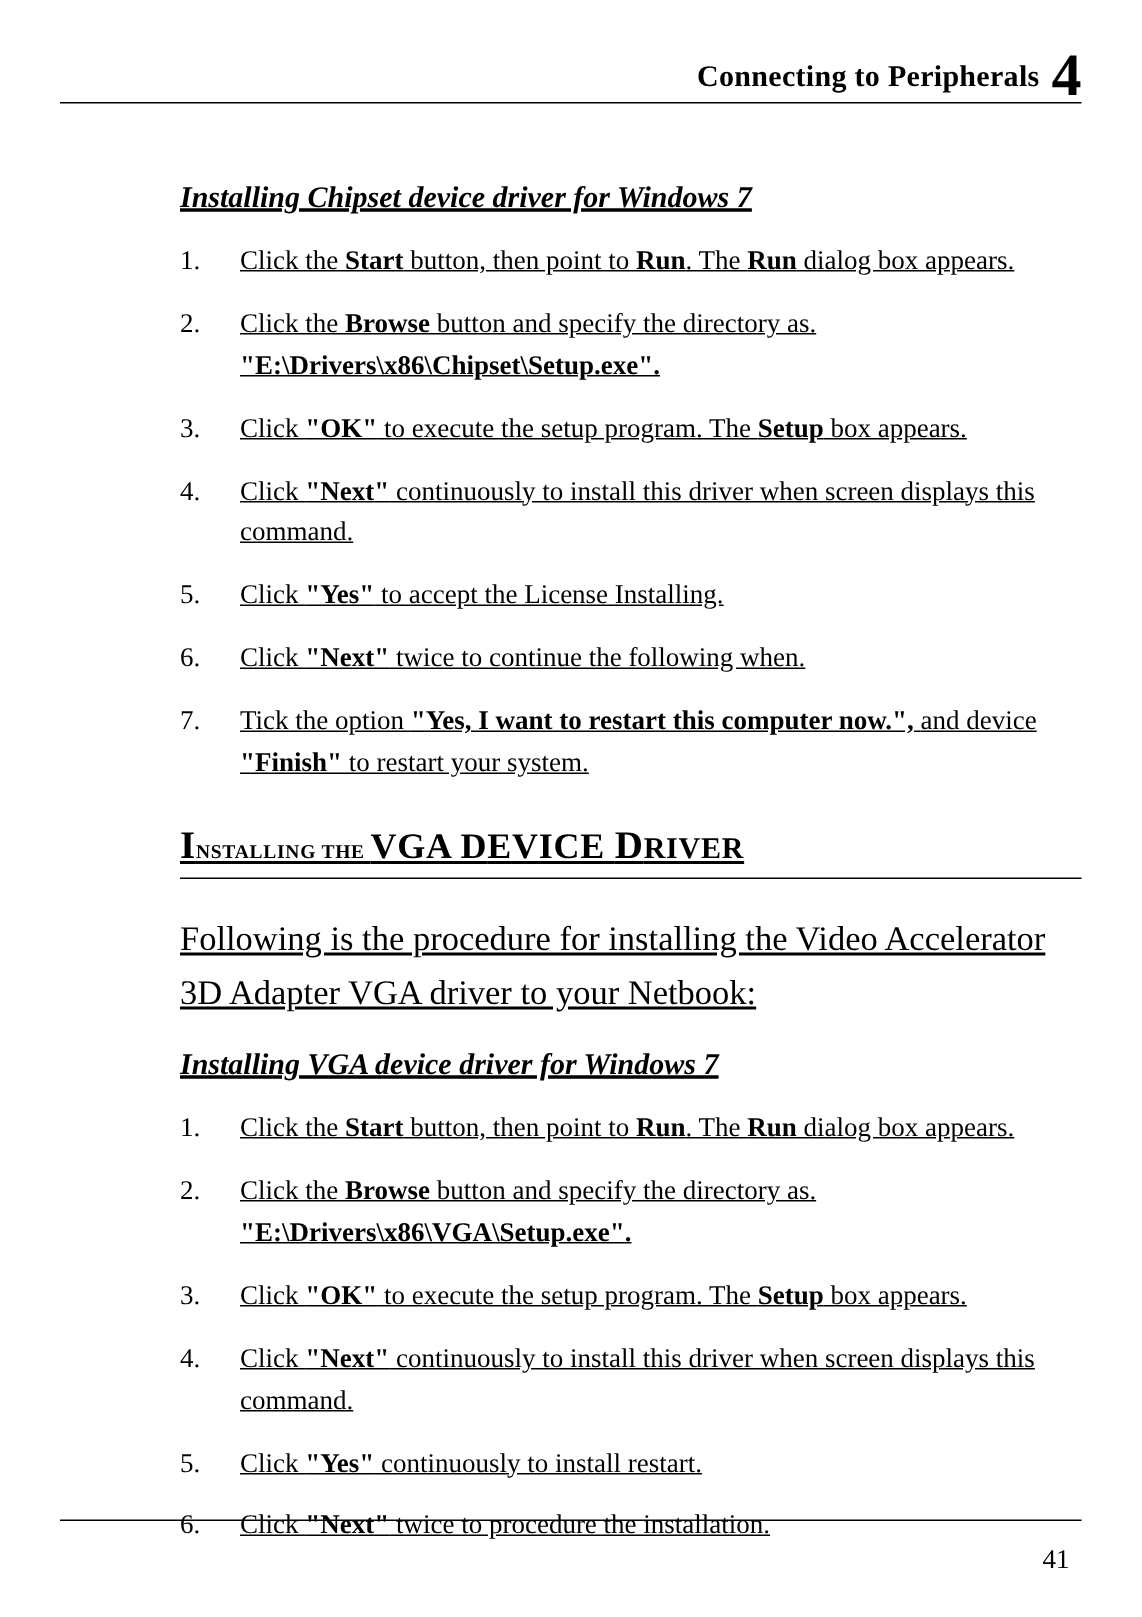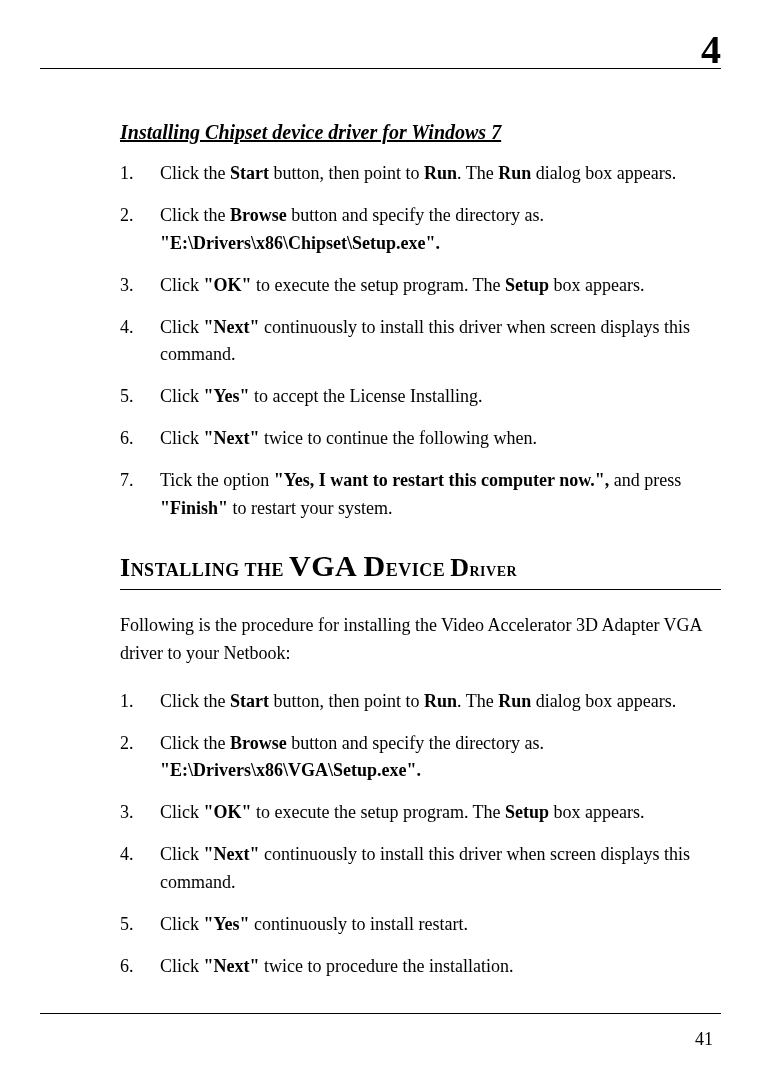--- a/index.html
+++ b/index.html
@@ -37,20 +37,21 @@
     font-size: 40px;
     font-weight: bold;
     margin-left: 8px;
     line-height: 1;
     position: relative;
     top: 6px;
   }
   .content {
     padding-left: 80px;
     padding-right: 0px;
+    text-decoration: underline;
   }
   .subsection {
     font-style: italic;
     font-weight: bold;
     font-size: 20px;
     text-decoration: underline;
     margin-bottom: 16px;
     margin-top: 8px;
   }
   ol.steps {
@@ -74,21 +75,21 @@
   .section-head {
     font-size: 22px;
     font-weight: bold;
     letter-spacing: 0.5px;
     border-bottom: 1.5px solid #000;
     padding-bottom: 6px;
     margin-top: 26px;
     margin-bottom: 18px;
   }
   .para {
-    font-size: 18px;
+    font-size: 23px;
     line-height: 1.55;
     margin-bottom: 20px;
     margin-top: 22px;
   }
   .footer-rule {
     position: absolute;
     left: 40px;
     right: 40px;
     bottom: 64px;
     border-top: 1.5px solid #000;
@@ -100,43 +101,45 @@
     font-size: 18px;
     text-align: center;
   }
 </style>
 </head>
 <body>
 
 <div class="page">
 
   <div class="header">
+    <span class="header-title">Connecting to Peripherals</span>
     <span class="chapter-num">4</span>
   </div>
 
   <div class="content">
 
     <div class="subsection">Installing Chipset device driver for Windows 7</div>
 
     <ol class="steps">
       <li><span class="num">1.</span><span>Click the </span><span class="b">Start</span><span> button, then point to </span><span class="b">Run</span><span>. The </span><span class="b">Run</span><span> dialog box appears.</span></li>
       <li><span class="num">2.</span><span>Click the </span><span class="b">Browse</span><span> button and specify the directory as.</span><br><span class="b">"E:\Drivers\x86\Chipset\Setup.exe".</span></li>
       <li><span class="num">3.</span><span>Click </span><span class="b">"OK"</span><span> to execute the setup program. The </span><span class="b">Setup</span><span> box appears.</span></li>
       <li><span class="num">4.</span><span>Click </span><span class="b">"Next"</span><span> continuously to install this driver when screen displays this command.</span></li>
       <li><span class="num">5.</span><span>Click </span><span class="b">"Yes"</span><span> to accept the License Installing.</span></li>
       <li><span class="num">6.</span><span>Click </span><span class="b">"Next"</span><span> twice to continue the following when.</span></li>
-      <li><span class="num">7.</span><span>Tick the option </span><span class="b">"Yes, I want to restart this computer now.", </span><span>and press </span><span class="b">"Finish"</span><span> to restart your system.</span></li>
+      <li><span class="num">7.</span><span>Tick the option </span><span class="b">"Yes, I want to restart this computer now.", </span><span>and device </span><span class="b">"Finish"</span><span> to restart your system.</span></li>
     </ol>
 
     <div class="section-head">
-      <span style="font-size:26px">I</span><span style="font-size:18px">NSTALLING THE </span><span style="font-size:30px">VGA D</span><span style="font-size:18px">EVICE </span><span style="font-size:26px">D</span><span style="font-size:14px">RIVER</span>
+      <span style="font-size:26px">I</span><span style="font-size:13px">NSTALLING THE </span><span style="font-size:24px">VGA D</span><span style="font-size:24px">EVICE </span><span style="font-size:26px">D</span><span style="font-size:20px">RIVER</span>
     </div>
 
     <div class="para">Following is the procedure for installing the Video Accelerator 3D Adapter VGA driver to your Netbook:</div>
 
+    <div class="subsection">Installing VGA device driver for Windows 7</div>
 
     <ol class="steps">
       <li><span class="num">1.</span><span>Click the </span><span class="b">Start</span><span> button, then point to </span><span class="b">Run</span><span>. The </span><span class="b">Run</span><span> dialog box appears.</span></li>
       <li><span class="num">2.</span><span>Click the </span><span class="b">Browse</span><span> button and specify the directory as.</span><br><span class="b">"E:\Drivers\x86\VGA\Setup.exe".</span></li>
       <li><span class="num">3.</span><span>Click </span><span class="b">"OK"</span><span> to execute the setup program. The </span><span class="b">Setup</span><span> box appears.</span></li>
       <li><span class="num">4.</span><span>Click </span><span class="b">"Next"</span><span> continuously to install this driver when screen displays this command.</span></li>
       <li><span class="num">5.</span><span>Click </span><span class="b">"Yes"</span><span> continuously to install restart.</span></li>
       <li><span class="num">6.</span><span>Click </span><span class="b">"Next"</span><span> twice to procedure the installation.</span></li>
     </ol>
 

